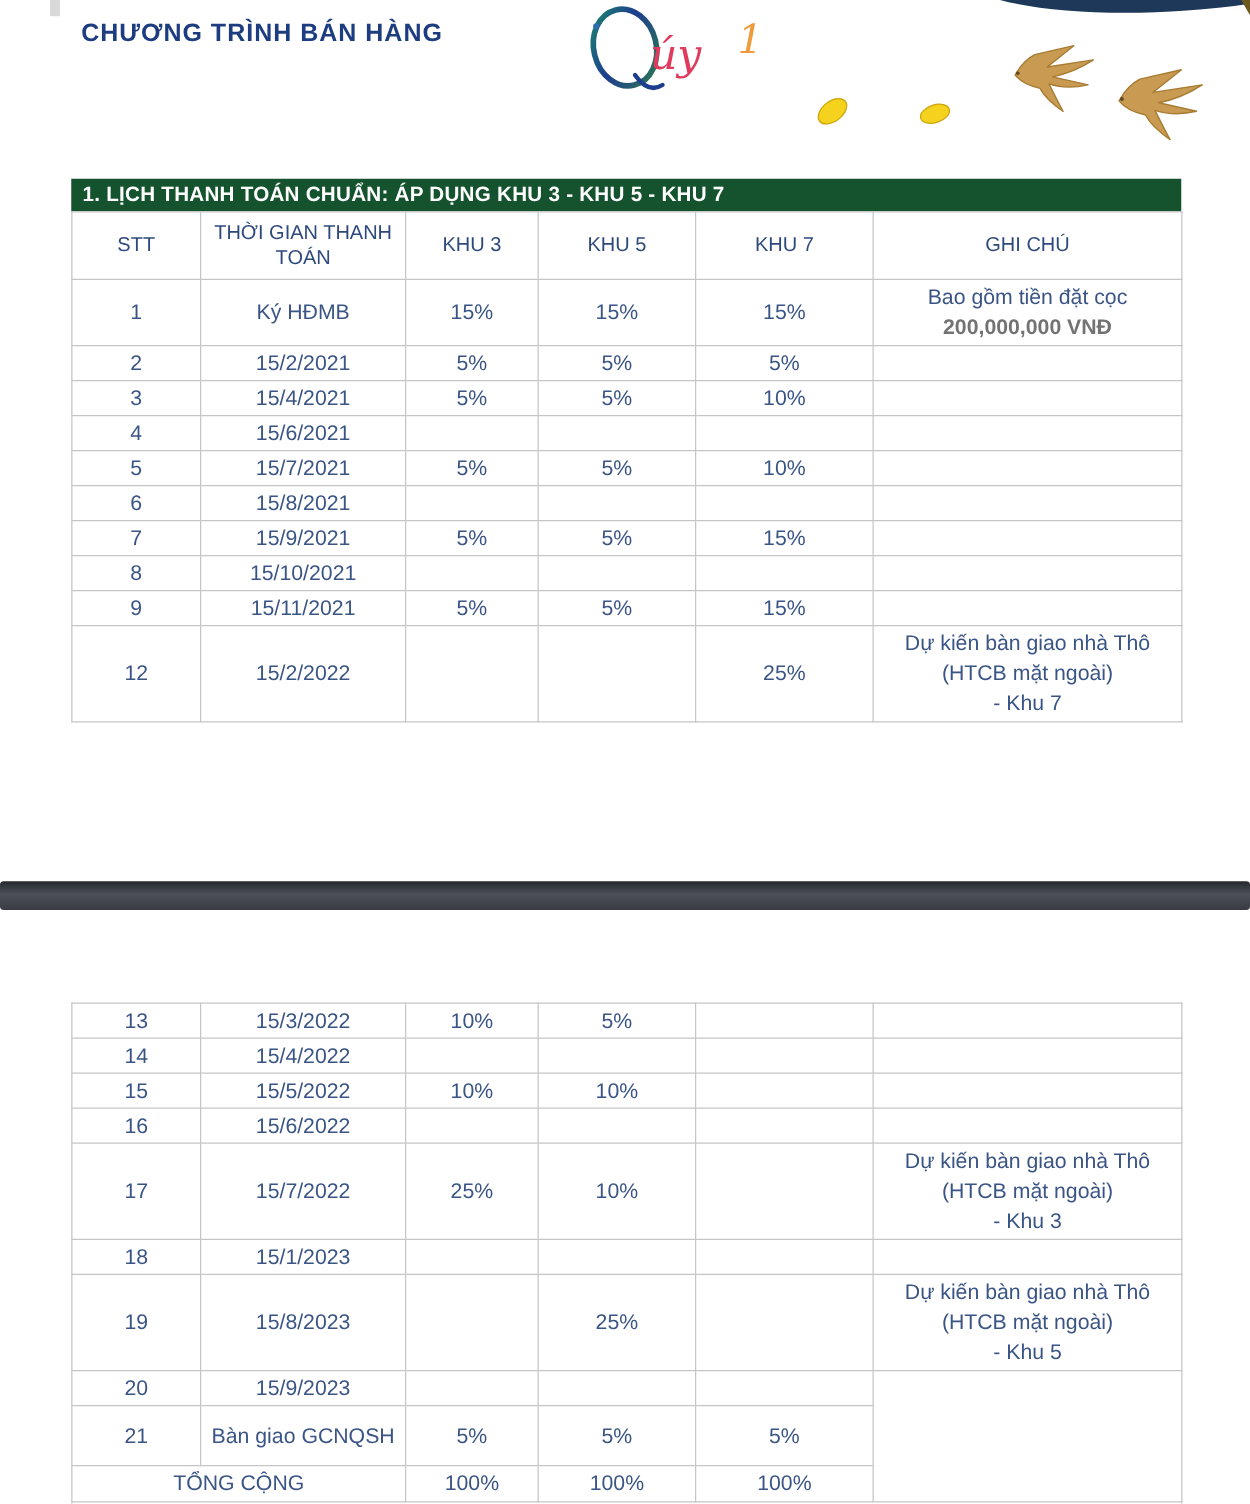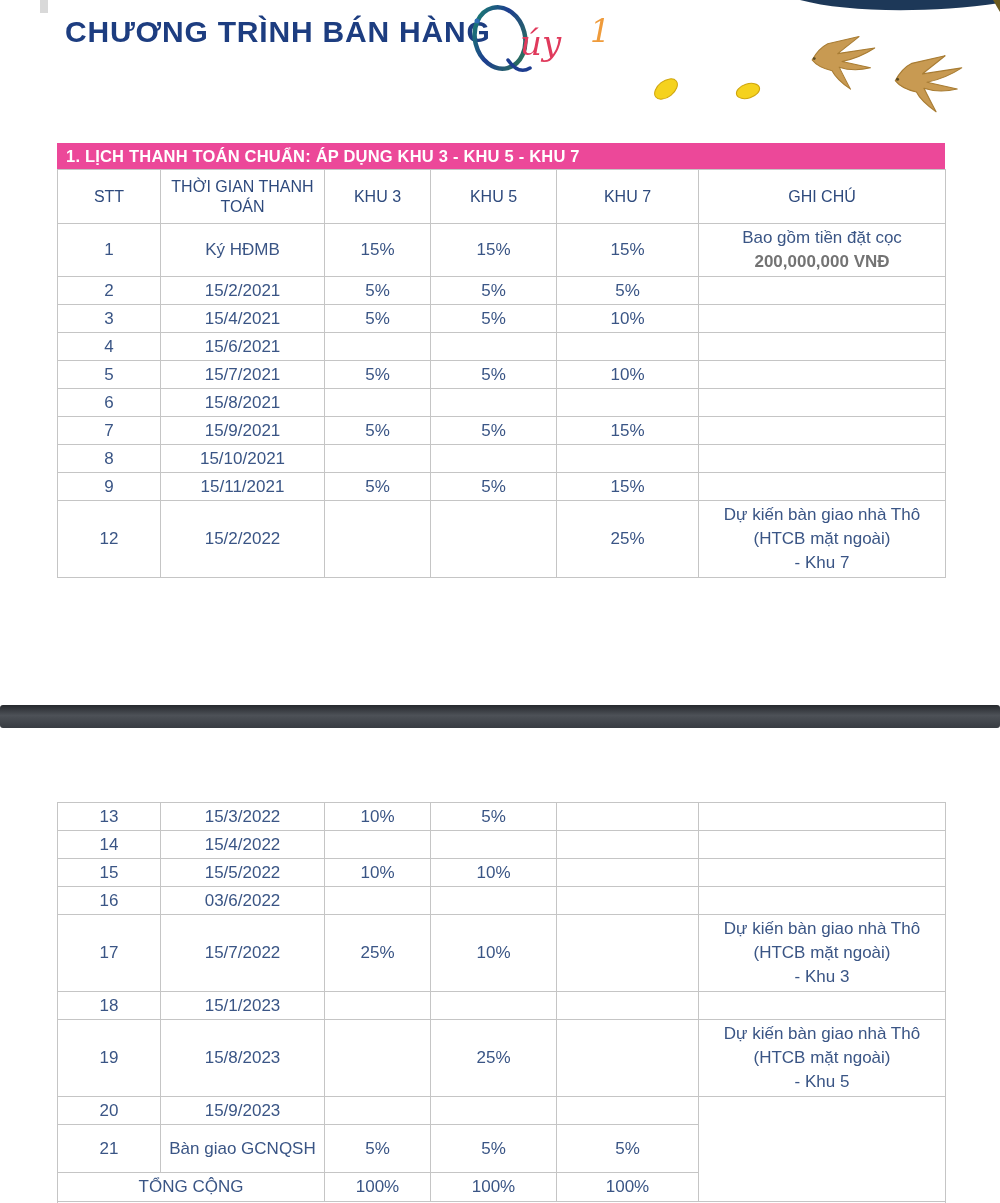--- a/index.html
+++ b/index.html
@@ -1,34 +1,34 @@
 <!DOCTYPE html>
 <html><head>
 <meta charset="utf-8">
 <style>
   html,body{margin:0;padding:0;}
   .page{position:relative;width:1000px;height:1203px;background:#ffffff;overflow:hidden;
         font-family:"Liberation Sans",sans-serif;}
 
   
   .main-title{position:absolute;left:65px;width:600px;color:#1d3d80;font-weight:bold;
-              font-size:30px;letter-spacing:0.8px;line-height:1;}
+              font-size:20px;letter-spacing:0.8px;line-height:1;}
   .title-1{top:17px;}
   .title-2{top:68px;}
   .edge-artifact{position:absolute;left:40px;top:0;width:8px;height:13px;background:#d9d9d9;}
 
   .quarter-decor{position:absolute;left:468px;top:0px;width:150px;height:78px;}
   .petal{position:absolute;}
   .corner-arc{position:absolute;right:0;top:0;width:200px;height:16px;}
   .bird{position:absolute;}
   .bird-1{left:804px;top:33px;width:76px;height:64px;}
   .bird-2{left:886px;top:52px;width:82px;height:68px;}
 
   
-  .section-bar{position:absolute;left:57px;top:143px;width:888px;height:26px;background:#ec4899;
+  .section-bar{position:absolute;left:57px;top:143px;width:888px;height:26px;background:#14532d;
                color:#ffffff;font-weight:bold;font-size:16.5px;line-height:26px;padding-left:9px;
                box-sizing:border-box;letter-spacing:0.2px;}
 
   
   .tbl-wrap{position:absolute;left:57px;width:888px;}
   .tbl-1{top:169px;}
   .tbl-2{top:802px;}
   table.doc{border-collapse:collapse;table-layout:fixed;width:888px;border-radius:21px;}
   table.doc td, table.doc th{border:1px solid #c5c5c5;color:#3a5585;font-size:17px;
                              font-weight:normal;text-align:center;vertical-align:middle;
@@ -241,21 +241,21 @@
           <tr class="h28">
             <td>15</td>
             <td>15/5/2022</td>
             <td>10%</td>
             <td>10%</td>
             <td></td>
             <td class="note"></td>
           </tr>
           <tr class="h28">
             <td>16</td>
-            <td>03/6/2022</td>
+            <td>15/6/2022</td>
             <td></td>
             <td></td>
             <td></td>
             <td class="note"></td>
           </tr>
           <tr class="h72">
             <td>17</td>
             <td class="bold">15/7/2022</td>
             <td class="bold">25%</td>
             <td class="bold">10%</td>

